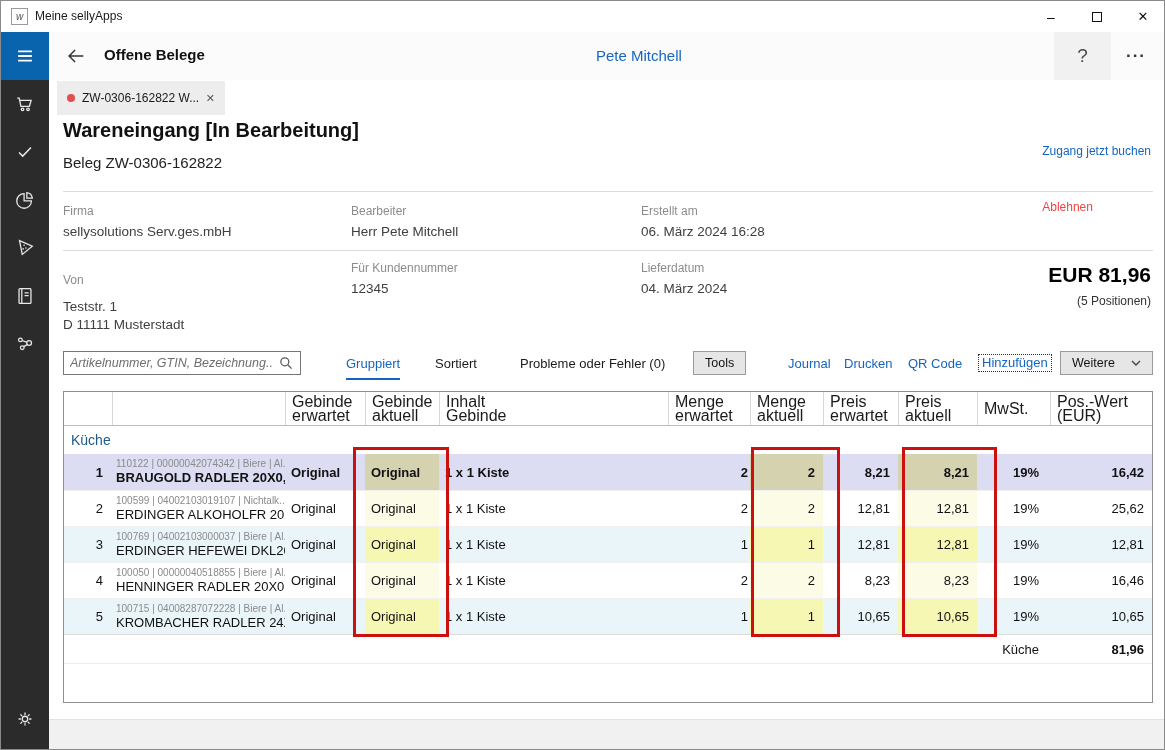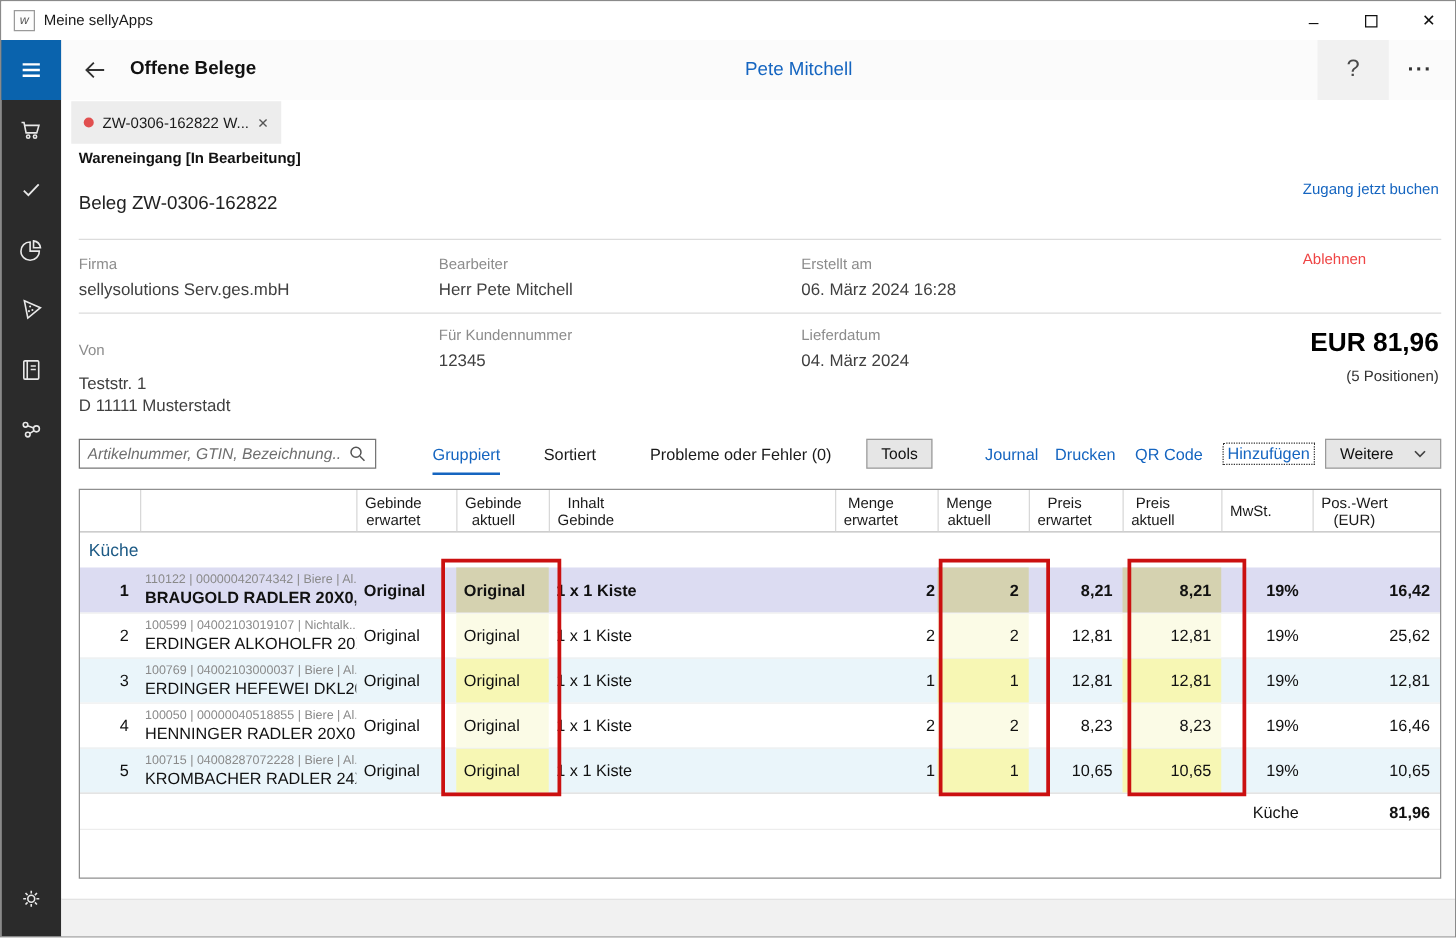--- a/index.html
+++ b/index.html
@@ -38,21 +38,21 @@
     display:flex; align-items:center; justify-content:center; font-size:17px; font-weight:bold; color:#333; letter-spacing:1px; }
   
   .tabstrip { position:absolute; left:48px; top:79px; width:1058px; height:36px; background:#fff; }
   .tab { position:absolute; left:8px; top:1px; width:168px; height:34px; background:#ededed;
     display:flex; align-items:center; padding:0 10px; }
   .tab-dot { width:8px; height:8px; border-radius:50%; background:#e14f4f; flex:none; }
   .tab-label { font-size:12px; color:#1a1a1a; margin-left:7px; white-space:nowrap; }
   .tab-close { margin-left:auto; font-size:11px; color:#555; }
   
   .main-bg { position:absolute; left:48px; top:115px; width:1117px; height:603px; background:#fff; }
-  .doc-title { position:absolute; left:62px; top:118px; font-size:12px; font-weight:bold; color:#111; }
+  .doc-title { position:absolute; left:62px; top:118px; font-size:20px; font-weight:bold; color:#111; }
   .doc-subtitle { position:absolute; left:62px; top:153px; font-size:15px; color:#222; }
   .doc-actions { position:absolute; right:13px; top:143px; display:flex; gap:42px; font-size:12px;flex-direction:column; }
   .act-book { color:#1565c0; }
   .act-reject { color:#ef4444; }
   .hr { position:absolute; left:62px; width:1090px; height:1px; background:#dcdcdc; }
   .hr1 { top:190px; } .hr2 { top:249px; }
   .flabel { position:absolute; font-size:12px; color:#8c8c8c; }
   .fvalue { position:absolute; font-size:13.5px; color:#404040; line-height:18px; }
   .total { position:absolute; right:13px; top:262px; font-size:21px; font-weight:bold; color:#000; }
   .positions { position:absolute; right:13px; top:293px; font-size:12px; color:#333; }
@@ -74,22 +74,22 @@
   .btn-more { left:1059px; width:93px; justify-content:space-between; padding:0 11px; }
   .btn-more svg { width:10px; height:7px; }
   .lnk { position:absolute; top:355px; font-size:13px; color:#1565c0; }
   .lnk-journal { left:787px; } .lnk-print { left:843px; } .lnk-qr { left:907px; }
   .lnk-add { left:977px; border:1px dotted #333; padding:0 3px 1px 3px; top:353px; }
   
   .table { position:absolute; left:62px; top:390px; width:1090px; height:312px;
     border:1px solid #8f8f8f; background:#fff; }
   .thead, .trow, .tfoot { display:grid; grid-template-columns:48px 173px 80px 74px 229px 82px 73px 75px 79px 73px 102px; }
   .thead { height:34px; border-bottom:1px solid #bdbdbd; }
-  .th { display:flex; align-items:center; padding:1px 6px; font-size:12px; color:#1a1a1a;
-    white-space:pre-line; line-height:14px;text-align:center; }
+  .th { display:flex; align-items:center; padding:1px 6px; font-size:16px; color:#1a1a1a;
+    white-space:pre-line; line-height:14px; }
   .th + .th { border-left:1px solid #d8d8d8; }
   .grouprow { height:28px; display:flex; align-items:center; padding-left:7px;
     font-size:14px; color:#1d5a85; }
   .trow { height:36px; }
   .trow + .trow { border-top:1px solid #f0f0f0; }
   .cell { display:flex; align-items:center; padding:0 6px; font-size:13px; color:#111; overflow:hidden; white-space:nowrap; }
   .c-idx { justify-content:flex-end; padding-right:9px; }
   .c-art { flex-direction:column; align-items:flex-start; justify-content:center; padding:0 4px; }
   .art-id { font-size:10px; color:#8a8a8a; font-weight:normal; line-height:12px; }
   .art-name { font-size:13px; line-height:16px; }

